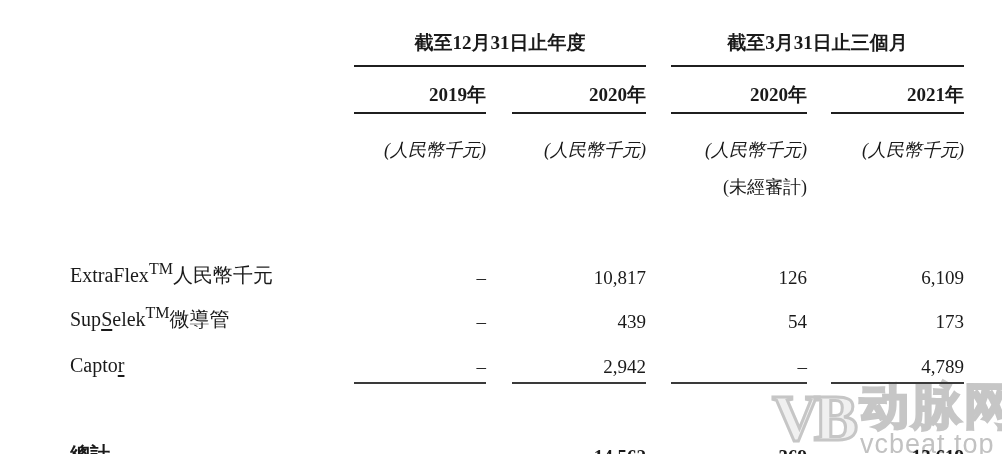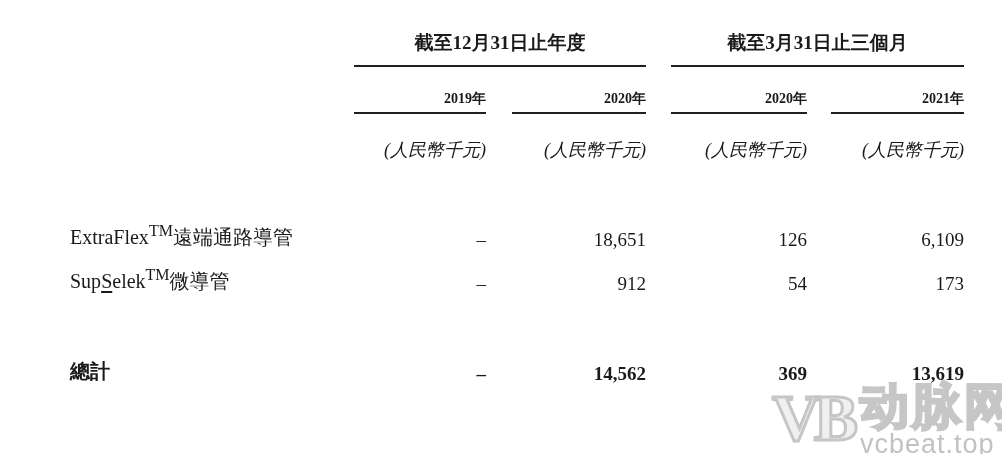--- a/index.html
+++ b/index.html
@@ -10,21 +10,21 @@
   }
   table.fin { border-collapse:collapse; table-layout:fixed; margin-left:70px;
     position:relative; z-index:1; }
   td { padding:0; vertical-align:bottom; }
 
   tr.r-group td { height:56px; }
   td.grp { text-align:center; font-weight:bold; font-size:19px;
     border-bottom:2px solid #1f1f1f; padding-bottom:9px; }
 
   tr.r-years td { height:41px; }
-  td.year { text-align:right; font-weight:bold; font-size:14px;
+  td.year { text-align:right; font-weight:bold; font-size:19px;
     border-bottom:2px solid #1f1f1f; padding-bottom:4px; }
 
   tr.r-units td { height:48px; padding-bottom:1px; }
   td.unit { text-align:right; font-style:italic; font-size:18px;margin-top:27px; }
 
   tr.r-note td { height:36px; padding-bottom:2px; }
   td.note { text-align:right; font-size:18px; }
 
   tr.spacer1 td { height:50px; }
   tr.spacer2 td { height:54px; }
@@ -103,59 +103,87 @@
       <td></td>
       <td class="unit">
         <span class="ul">(人民幣千元)</span>
       </td>
       <td></td>
       <td class="unit">
         <span class="ul">(人民幣千元)</span>
       </td>
     </tr>
 
+    <tr class="r-note">
+      <td></td>
+      <td></td>
+      <td></td>
+      <td></td>
+      <td></td>
+      <td class="note">
+        <span class="ul">(未經審計)</span>
+      </td>
+      <td></td>
+      <td></td>
+    </tr>
 
     <tr class="spacer1">
       <td colspan="8"></td>
     </tr>
 
     <tr class="r-data">
       <td class="rowlabel">
-        <span>ExtraFlex</span><sup class="tm">TM</sup><span>遠端通路導管</span>
+        <span>ExtraFlex</span><sup class="tm">TM</sup><span>人民幣千元</span>
       </td>
       <td class="val">–</td>
       <td></td>
-      <td class="val">18,651</td>
+      <td class="val">10,817</td>
       <td></td>
       <td class="val">
         <span class="ul">126</span>
       </td>
       <td></td>
       <td class="val">
         <span class="ul">6,109</span>
       </td>
     </tr>
 
     <tr class="r-data">
       <td class="rowlabel">
         <span>Sup</span><span class="u-letter">S</span><span>elek</span><sup class="tm">TM</sup><span>微導管</span>
       </td>
       <td class="val">–</td>
       <td></td>
-      <td class="val">912</td>
+      <td class="val">439</td>
       <td></td>
       <td class="val">
         <span class="ul">54</span>
       </td>
       <td></td>
       <td class="val">
         <span class="ul">173</span>
       </td>
     </tr>
 
+    <tr class="r-data">
+      <td class="rowlabel">
+        <span>Capto</span><span class="u-letter">r</span>
+      </td>
+      <td class="val sumline">–</td>
+      <td></td>
+      <td class="val sumline">2,942</td>
+      <td></td>
+      <td class="val sumline">
+        <span class="ul">–</span>
+      </td>
+      <td></td>
+      <td class="val sumline">
+        <span class="ul">4,789</span>
+      </td>
+    </tr>
 
     <tr class="spacer2">
       <td colspan="8"></td>
     </tr>
 
     <tr class="r-total">
       <td class="rowlabel bold">總計</td>
       <td class="val bold">–</td>
       <td></td>
       <td class="val bold">14,562</td>

